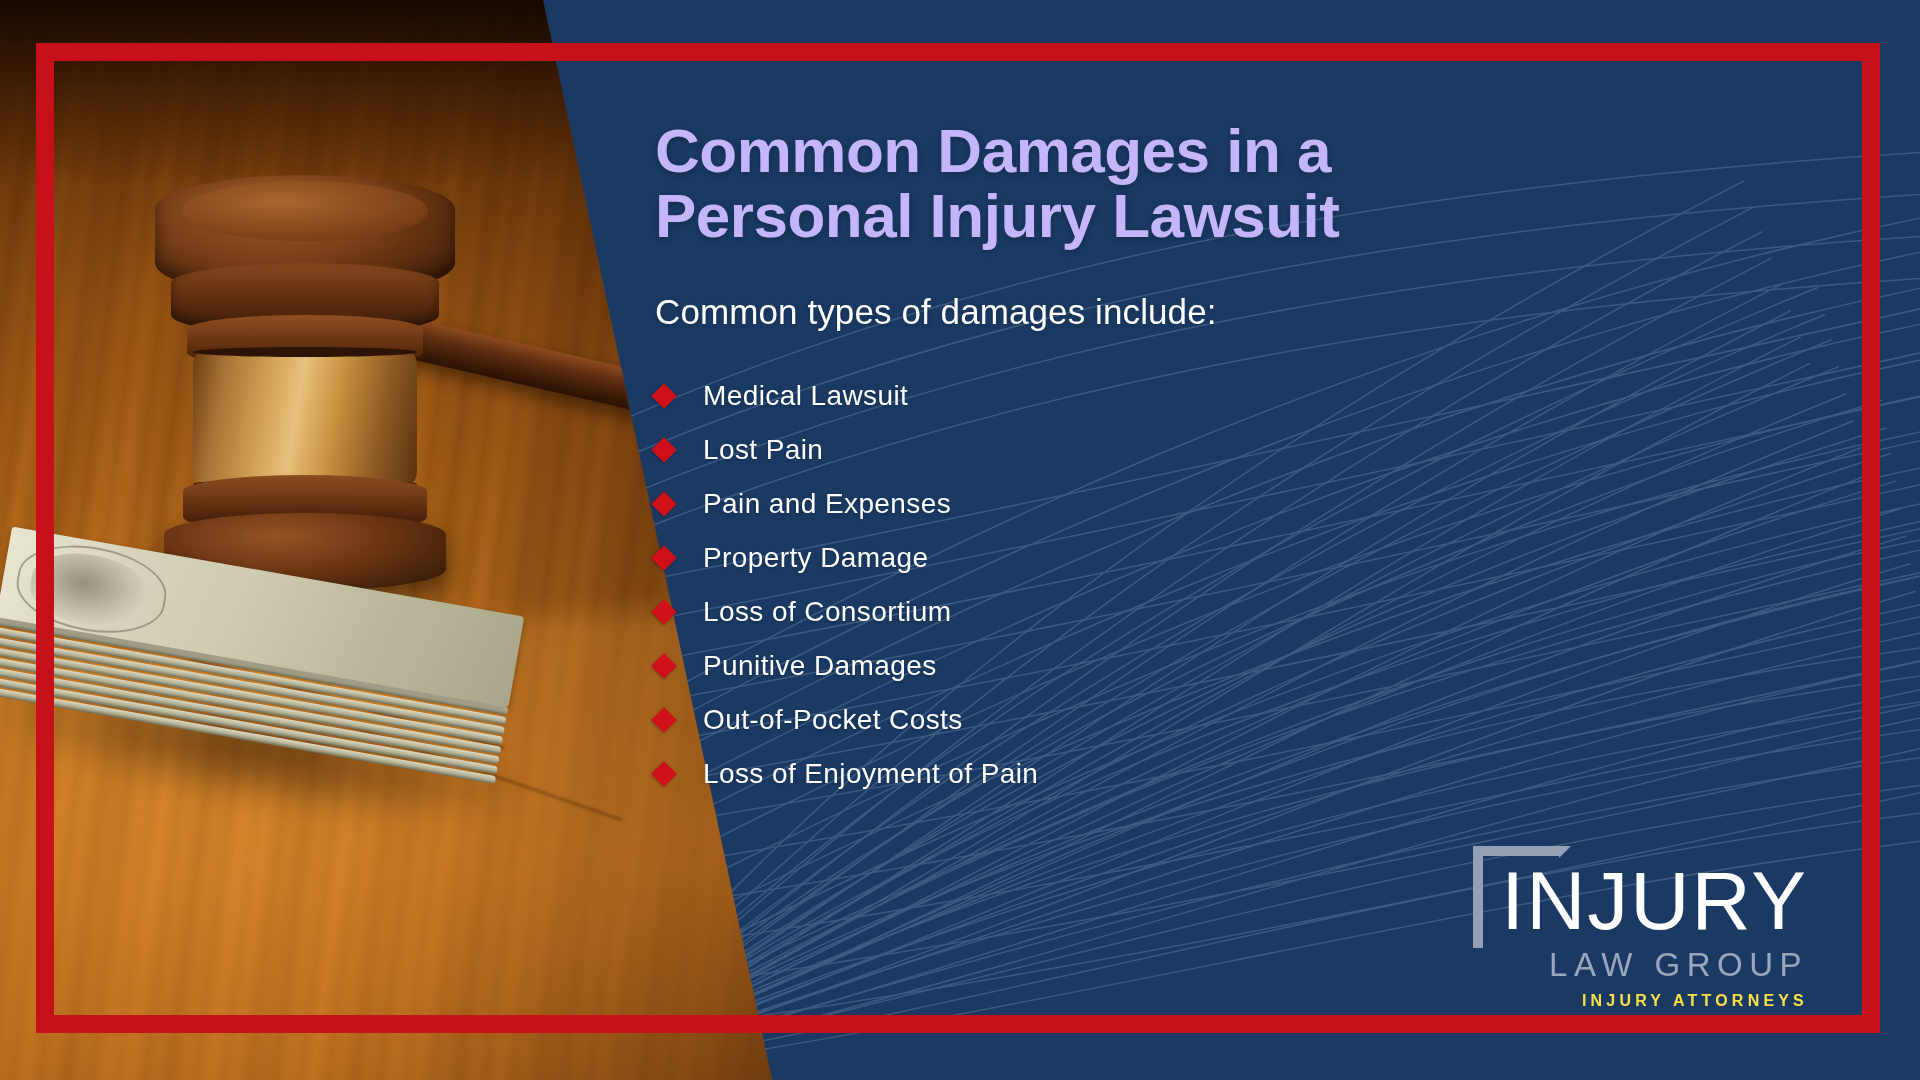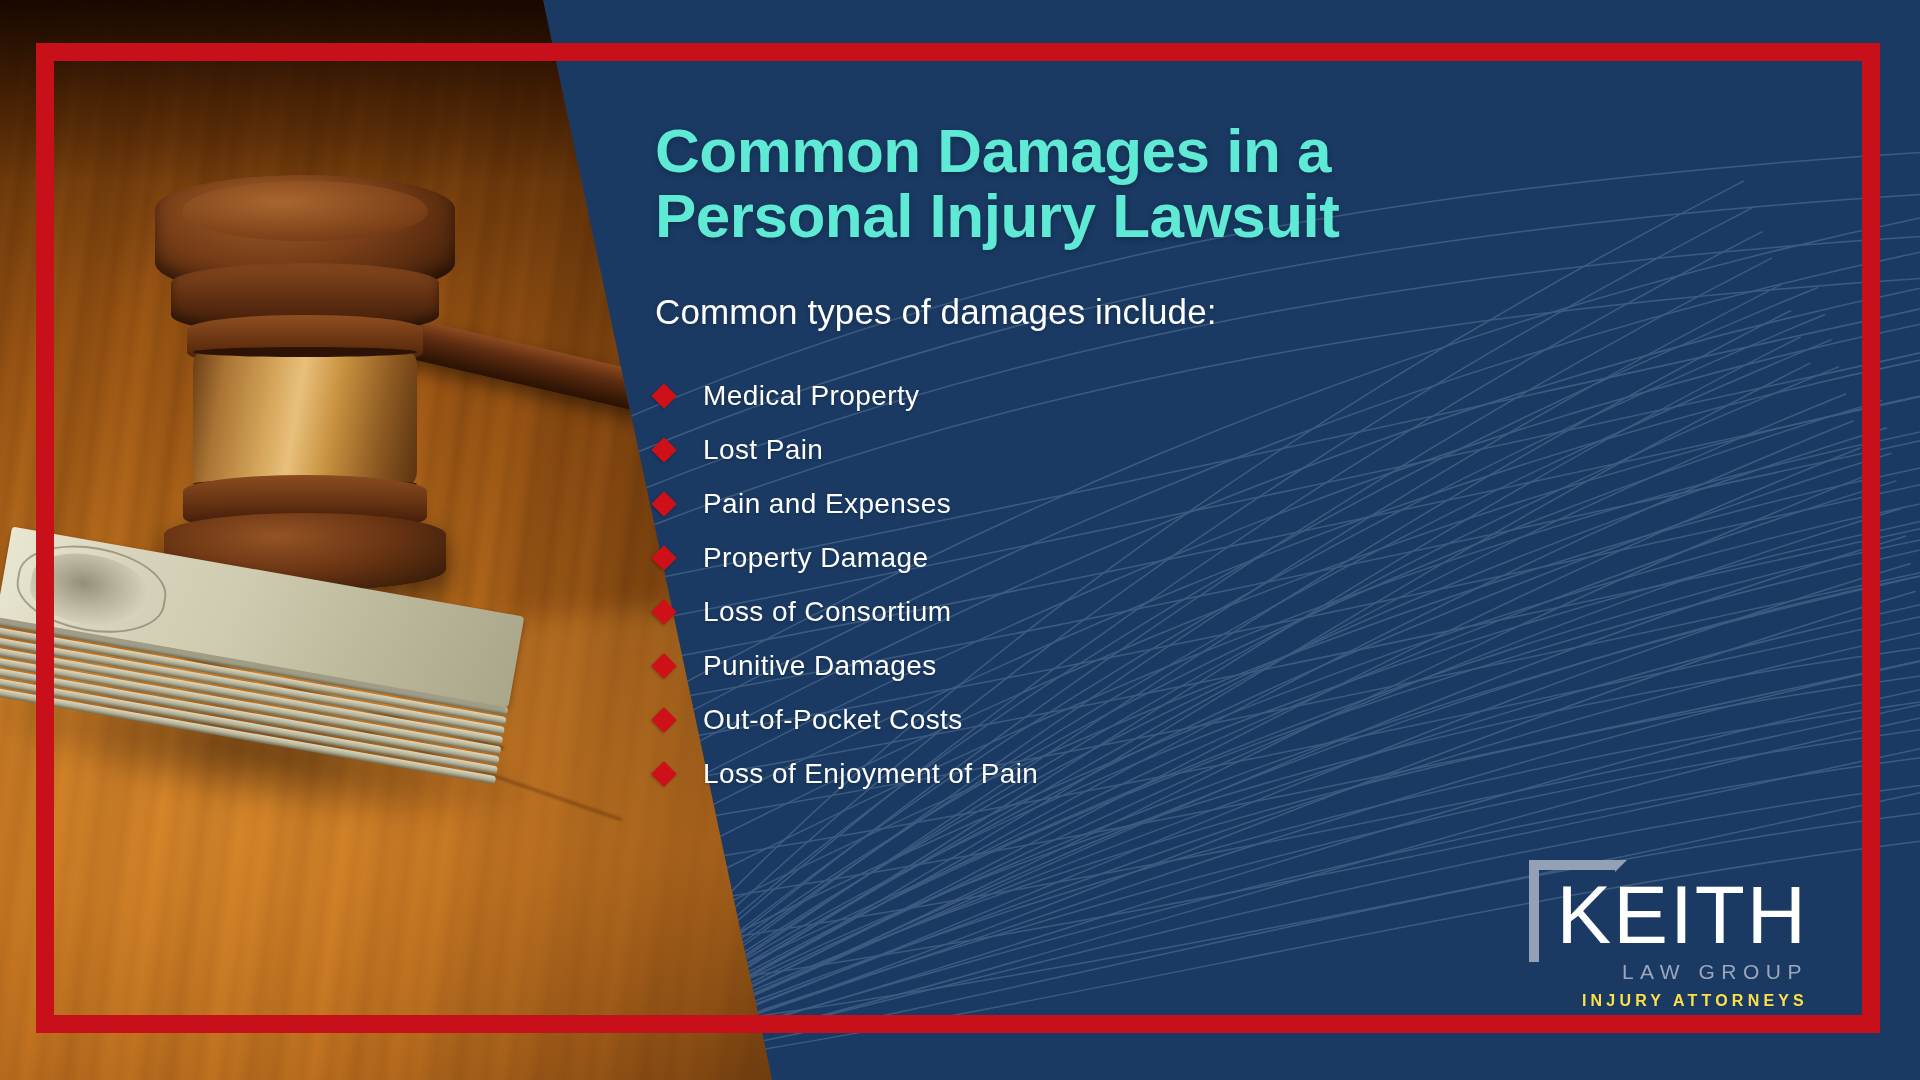--- a/index.html
+++ b/index.html
@@ -164,21 +164,21 @@
   }
 
   
   .content {
     position:absolute;
     left:655px; top:118px;
     width:1000px;
     z-index:6;
   }
   .title {
-    color:#5eead4;
+    color:#c4b5fd;
     font-size:62px;
     font-weight:bold;
     line-height:1.05;
     letter-spacing:-0.5px;
     text-shadow:0 2px 6px rgba(0,0,0,.25);
   }
   .subtitle {
     margin-top:44px;
     color:#ffffff;
     font-size:35px;
@@ -239,21 +239,21 @@
     color:#ffffff;
     font-size:82px;
     font-weight:400;
     letter-spacing:2px;
     line-height:.95;
     padding-left:22px;
     font-family:"Liberation Sans", sans-serif;
   }
   .logo-sub {
     color:#9aa6ba;
-    font-size:21px;
+    font-size:33px;
     font-weight:400;
     letter-spacing:6.5px;
     margin-top:6px;
   }
   .logo-tag {
     color:#fde047;
     font-size:16px;
     font-weight:bold;
     letter-spacing:4.2px;
     margin-top:8px;
@@ -364,21 +364,21 @@
     <div class="title">
       <div>Common Damages in a</div>
       <div>Personal Injury Lawsuit</div>
     </div>
 
     <div class="subtitle">Common types of damages include:</div>
 
     <ul class="bullets">
       <li class="bullet-item">
         <span class="bullet-dot"></span>
-        <span class="bullet-label">Medical Property</span>
+        <span class="bullet-label">Medical Lawsuit</span>
       </li>
       <li class="bullet-item">
         <span class="bullet-dot"></span>
         <span class="bullet-label">Lost Pain</span>
       </li>
       <li class="bullet-item">
         <span class="bullet-dot"></span>
         <span class="bullet-label">Pain and Expenses</span>
       </li>
       <li class="bullet-item">
@@ -400,21 +400,21 @@
       <li class="bullet-item">
         <span class="bullet-dot"></span>
         <span class="bullet-label">Loss of Enjoyment of Pain</span>
       </li>
     </ul>
   </div>
 
   <div class="logo">
     <div class="logo-row">
       <span class="logo-bracket"></span>
-      <span class="logo-keith">KEITH</span>
+      <span class="logo-keith">INJURY</span>
     </div>
     <div class="logo-sub">LAW GROUP</div>
     <div class="logo-tag">INJURY ATTORNEYS</div>
   </div>
 
   <div class="frame"></div>
 
 </div>
 
 </body></html>

